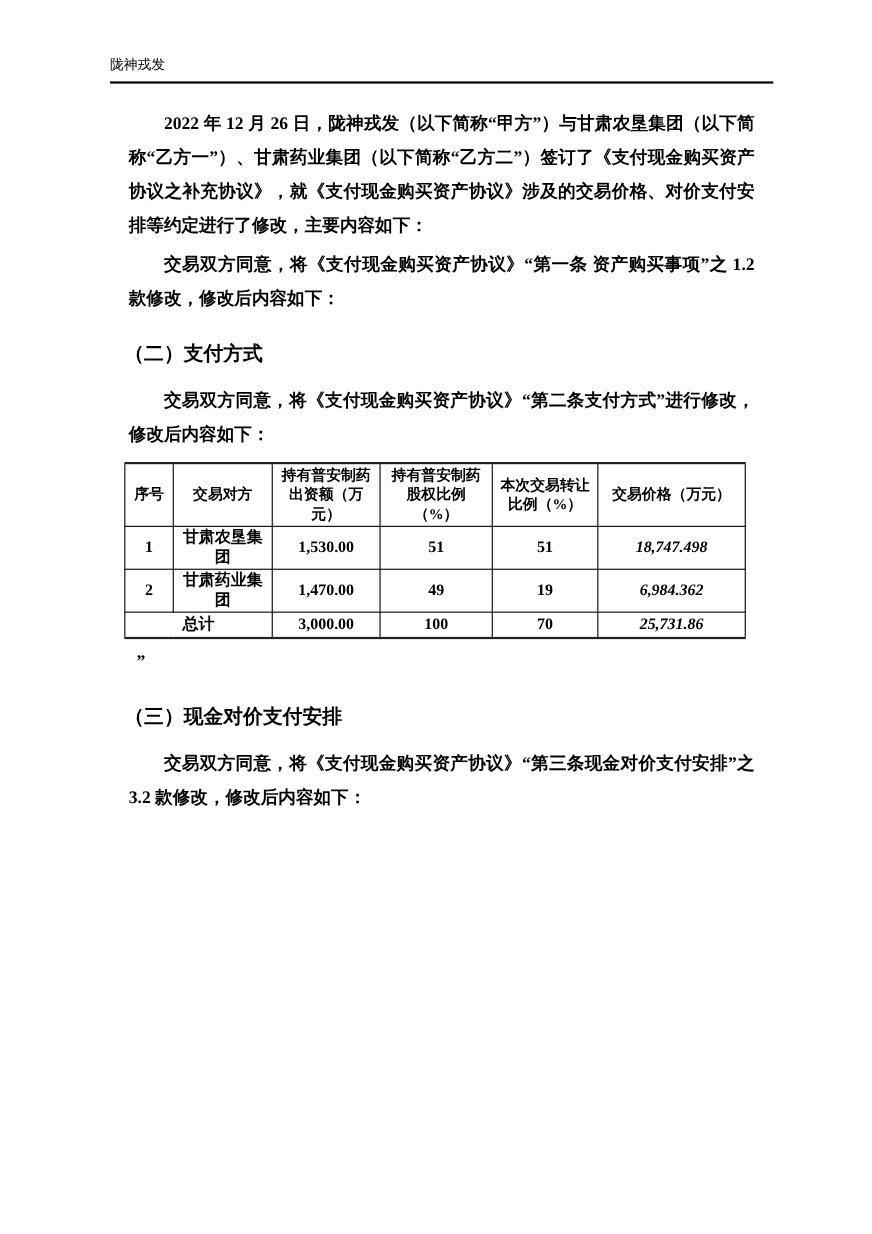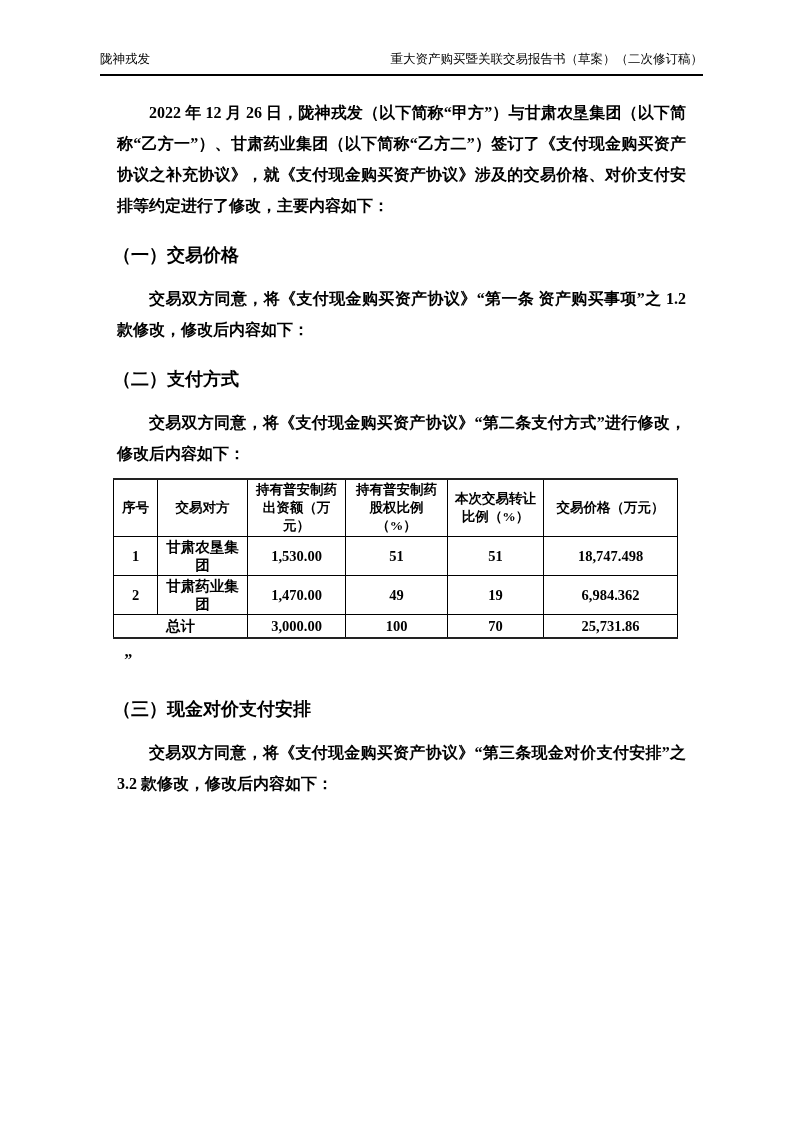--- a/index.html
+++ b/index.html
@@ -63,45 +63,43 @@
   table.deal-table th {
     height: 50px;
     font-size: 13.5px;
     line-height: 18px;
   }
   table.deal-table td {
     height: 23px;
     font-size: 14.5px;
     line-height: 18px;
   }
-  td.num-right { text-align: right; padding-right: 5px; }
+  td.num-right { text-align: right; padding-right: 5px; font-style: italic; }
   
   .page-number {
     position: absolute;
     top: 1021px;
     right: 118px;
     font-size: 13px;
     font-weight: normal;
   }
 </style>
 </head>
 <body>
 
 <div class="page">
 
   <div class="doc-header">
     <span>陇神戎发</span>
-    <span>重大资产购买暨关联交易报告书（草案）（二次修订稿）</span>
   </div>
 
   <div class="doc-body">
 
     <p class="para">2022 年 12 月 26 日，陇神戎发（以下简称“甲方”）与甘肃农垦集团（以下简称“乙方一”）、甘肃药业集团（以下简称“乙方二”）签订了《支付现金购买资产协议之补充协议》，就《支付现金购买资产协议》涉及的交易价格、对价支付安排等约定进行了修改，主要内容如下：</p>
 
-    <h2 class="section">（一）交易价格</h2>
     <p class="para">交易双方同意，将《支付现金购买资产协议》“第一条 资产购买事项”之 1.2 款修改，修改后内容如下：</p>
 
     <h2 class="section">（二）支付方式</h2>
     <p class="para">交易双方同意，将《支付现金购买资产协议》“第二条支付方式”进行修改，修改后内容如下：</p>
 
     <table class="deal-table">
       <colgroup>
         <col style="width:44px">
           <col style="width:90px">
           <col style="width:98px">

